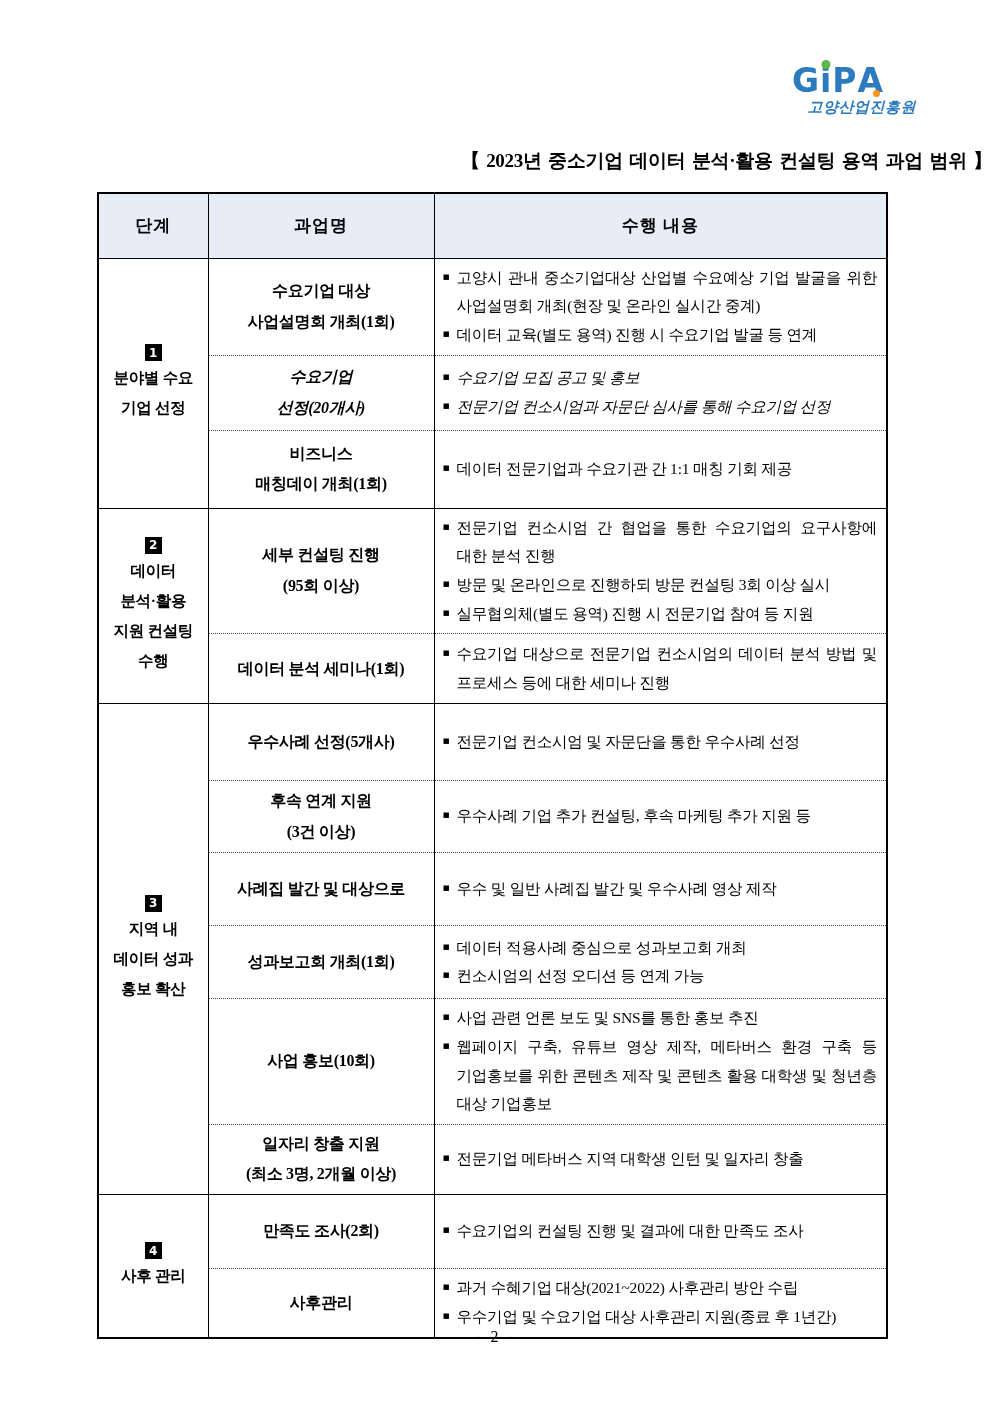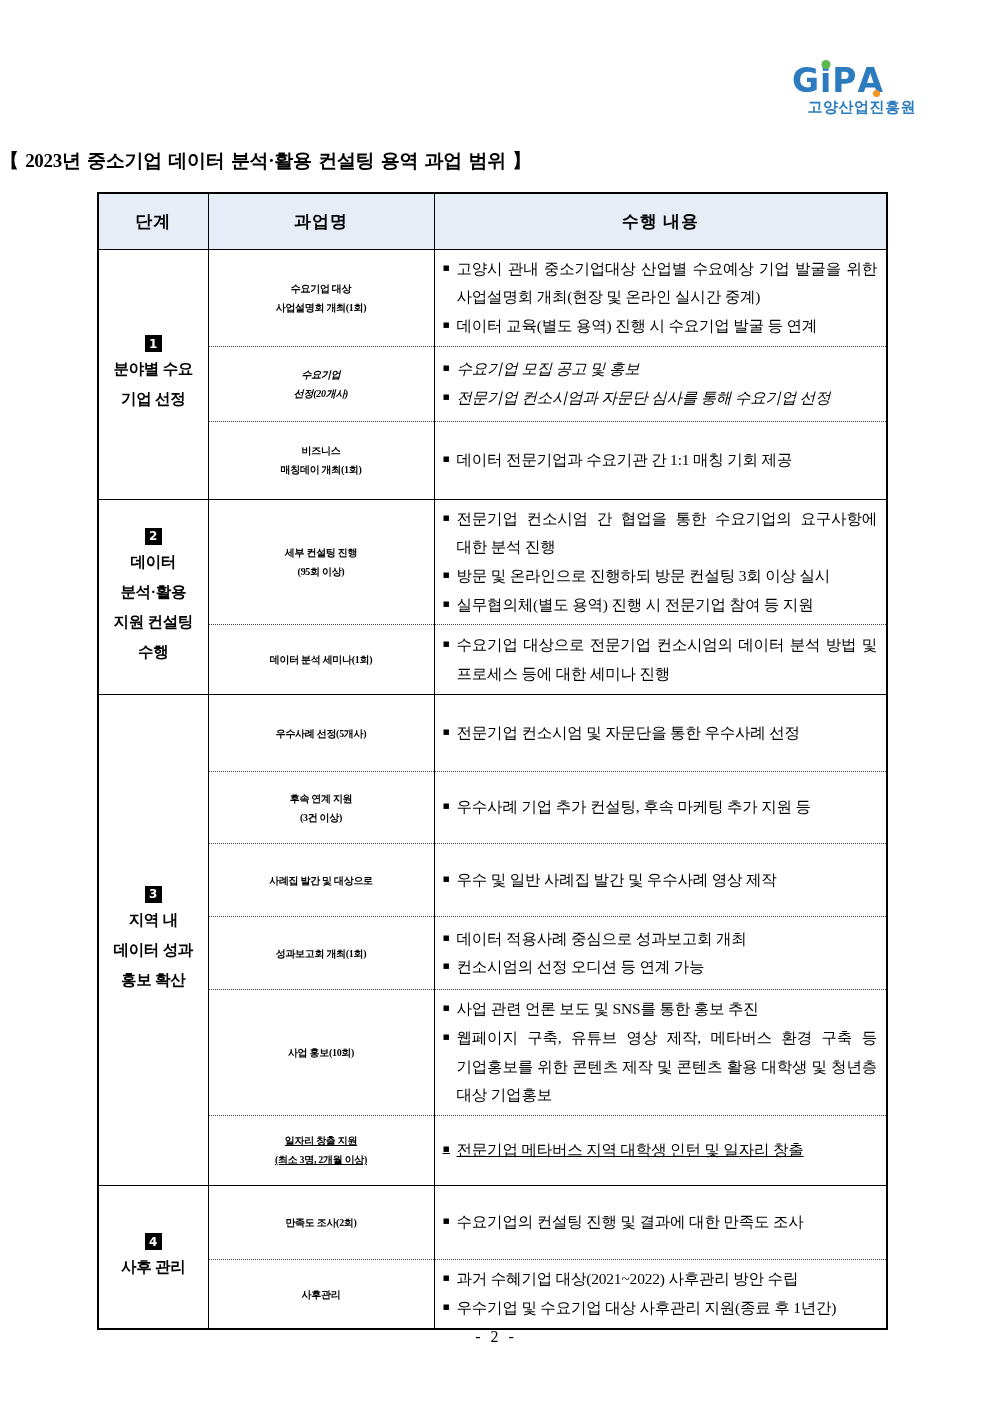--- a/index.html
+++ b/index.html
@@ -28,61 +28,62 @@
   }
   .orange-dot {
     position: absolute; bottom: 0px; left: 58%;
     width: 7px; height: 7px; border-radius: 50%; background: #f7941d;
   }
   .logo-subtitle {
     margin-top: 1px; text-align: right;
     font-family: "DejaVu Sans", sans-serif; font-weight: bold;
     color: #2b7bbe; font-size: 15px; letter-spacing: 0.5px;
     transform: translateX(8px);
+    font-style: italic;
   }
 
   
   .doc-title {
     position: absolute; top: 148px; left: 0; width: 100%;
-    text-align: left; font-size: 19px; font-weight: bold;
+    text-align: right; font-size: 19px; font-weight: bold;
     letter-spacing: -0.3px; word-spacing: 2px;
   }
 
   
   .task-table {
     position: absolute; left: 97px; top: 192px; width: 789px;
     border-collapse: collapse; table-layout: fixed;
     border: 2px solid #000;
   }
   .task-table col.c1 { width: 110px; }
   .task-table col.c2 { width: 226px; }
   .task-table col.c3 { width: 453px; }
   .task-table th {
     background: #e6edf6; border: 1px solid #000;
-    font-size: 17px; font-weight: bold; height: 56px;
+    font-size: 17px; font-weight: bold; height: 65px;
     letter-spacing: 1px;
   }
   .task-table td {
     border-left: 1px solid #000; border-right: 1px solid #000;
     vertical-align: middle;
   }
   tr.gs td { border-top: 1px solid #000; }
   tr.gc td { border-top: 1px dotted #444; }
 
   .stage-cell { text-align: center; font-weight: bold; font-size: 15.5px; padding: 4px 2px; }
   .stage-badge {
     display: inline-flex; align-items: center; justify-content: center;
     width: 17px; height: 17px; background: #000; color: #fff;
     font-family: "DejaVu Sans", sans-serif; font-size: 12px; font-weight: bold;
     margin-bottom: 2px;
   }
   .stage-label { white-space: pre-line; line-height: 1.95; letter-spacing: -0.3px; }
 
   .task-cell {
-    text-align: center; font-weight: bold; font-size: 10px;
+    text-align: center; font-weight: bold; font-size: 16px;
     white-space: pre-line; line-height: 1.9; padding: 4px 6px;
     letter-spacing: -0.3px;
   }
 
   .content-cell { padding: 5px 9px 5px 8px; font-size: 15.5px; }
   .bullet { display: flex; line-height: 1.85; }
   .bullet .marker {
     flex: none; width: 14px; font-size: 11px; padding-top: 3px;
     font-family: "DejaVu Sans", sans-serif;
   }
@@ -258,21 +259,21 @@
           <div class="bullet">
               <span class="marker">▪</span>
               <span class="btext">사업 관련 언론 보도 및 SNS를 통한 홍보 추진</span>
             </div>
           <div class="bullet">
               <span class="marker">▪</span>
               <span class="btext">웹페이지 구축, 유튜브 영상 제작, 메타버스 환경 구축 등 기업홍보를 위한 콘텐츠 제작 및 콘텐츠 활용 대학생 및 청년층 대상 기업홍보</span>
             </div>
         </td>
       </tr>
-      <tr class="gc" style="height:70px;text-decoration:underline;">
+      <tr class="gc" style="height:70px;">
         <td class="task-cell">일자리 창출 지원
 (최소 3명, 2개월 이상)</td>
         <td class="content-cell">
           <div class="bullet">
               <span class="marker">▪</span>
               <span class="btext">전문기업 메타버스 지역 대학생 인턴 및 일자리 창출</span>
             </div>
         </td>
       </tr>
 

